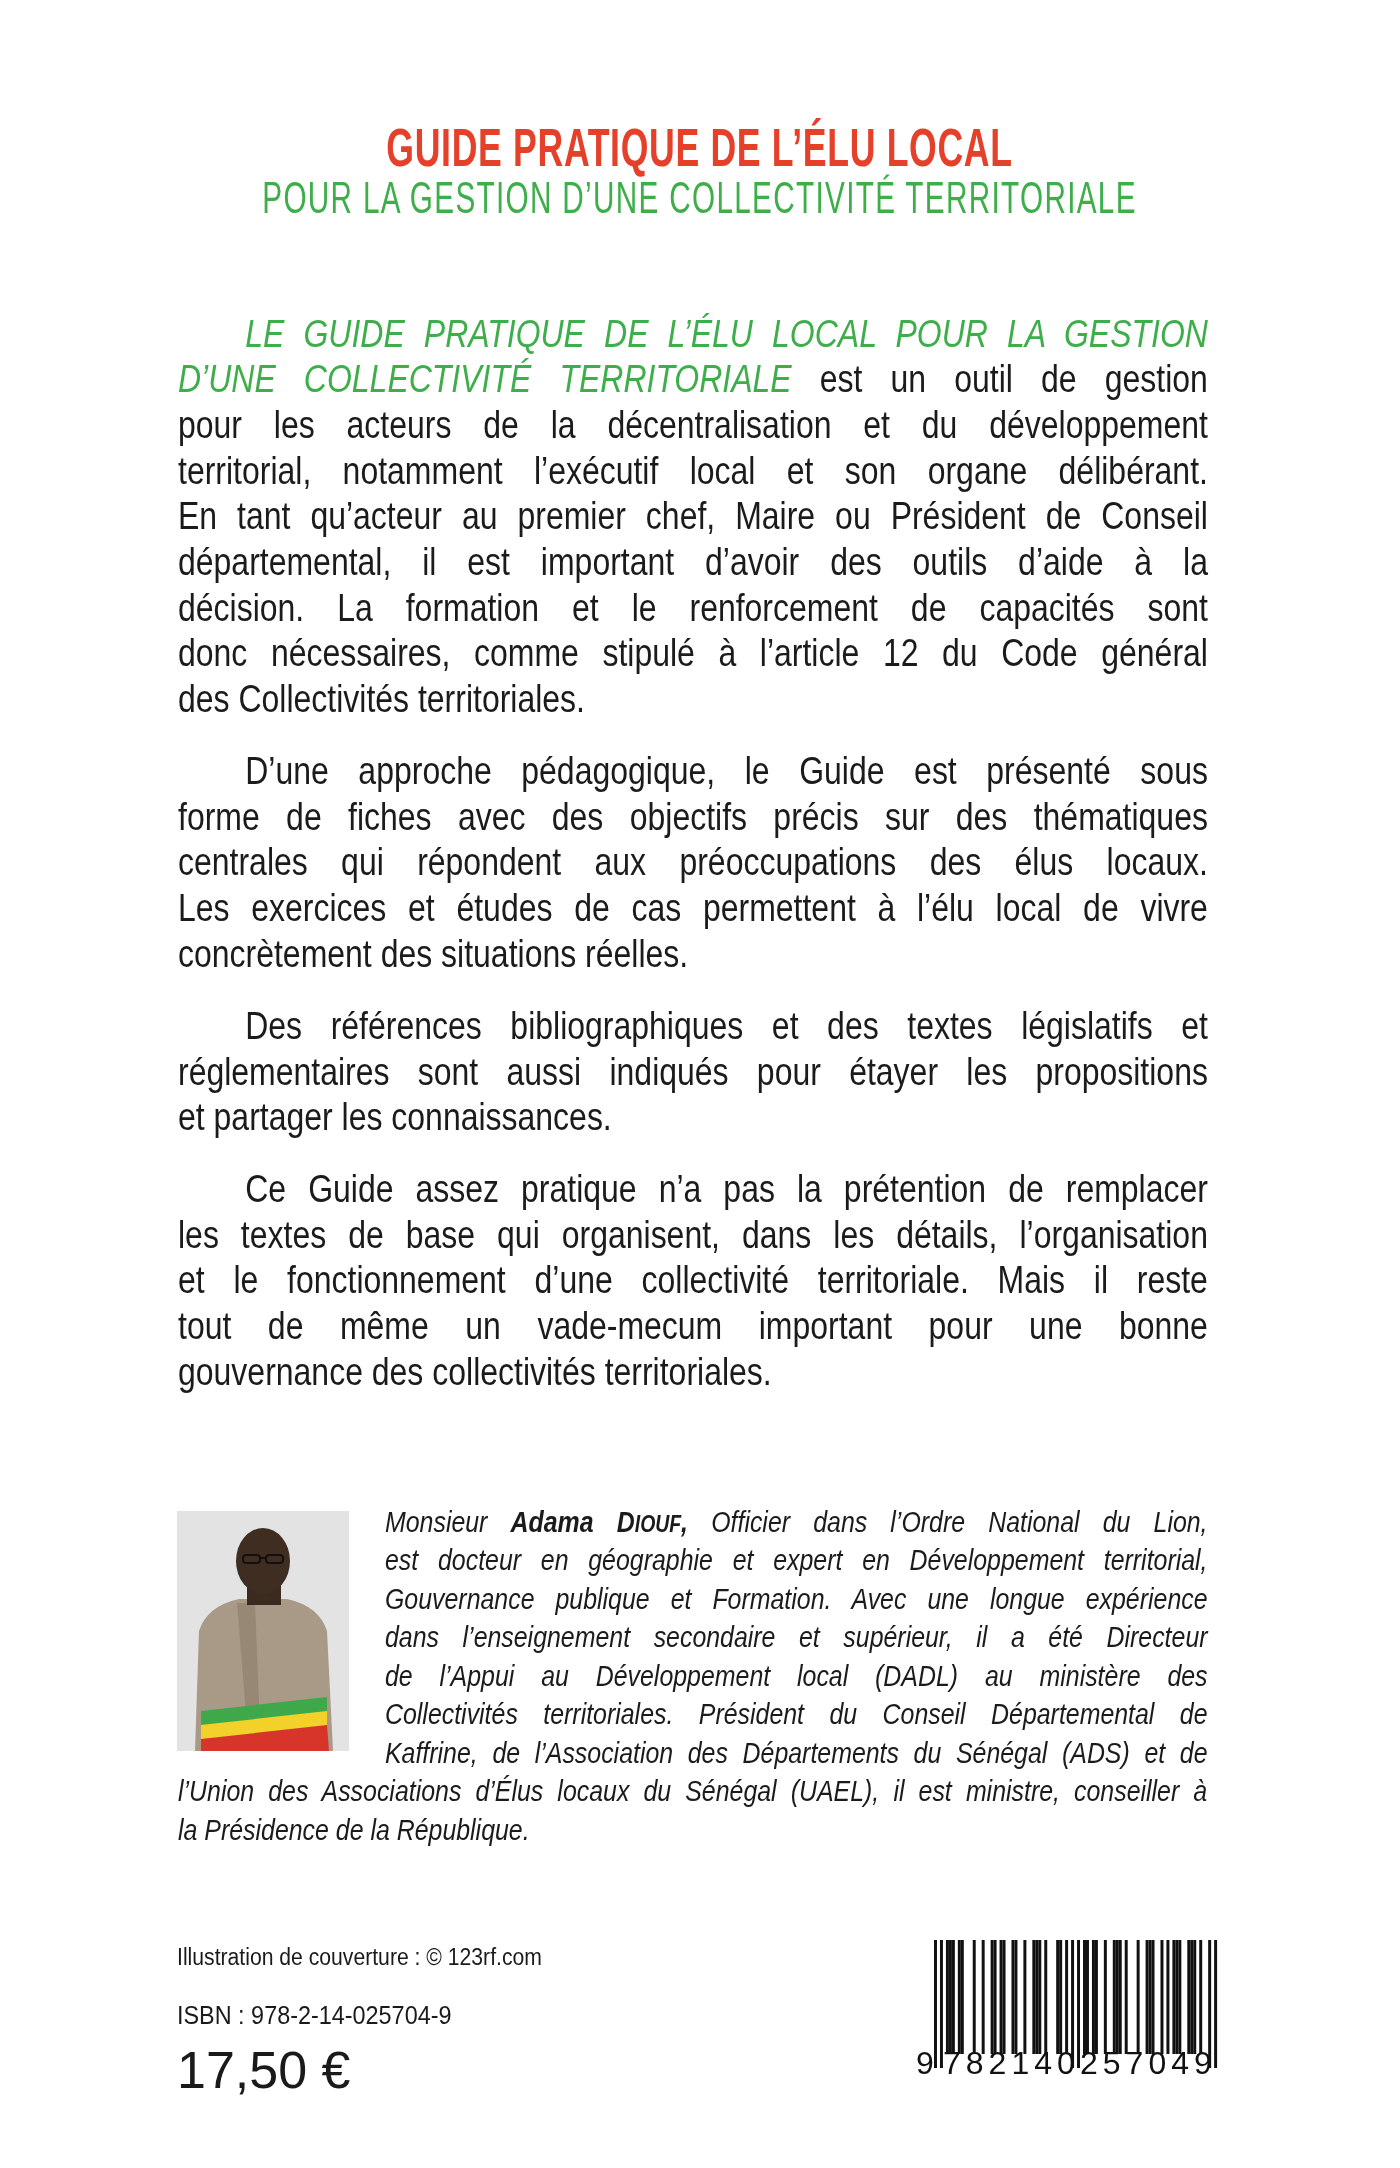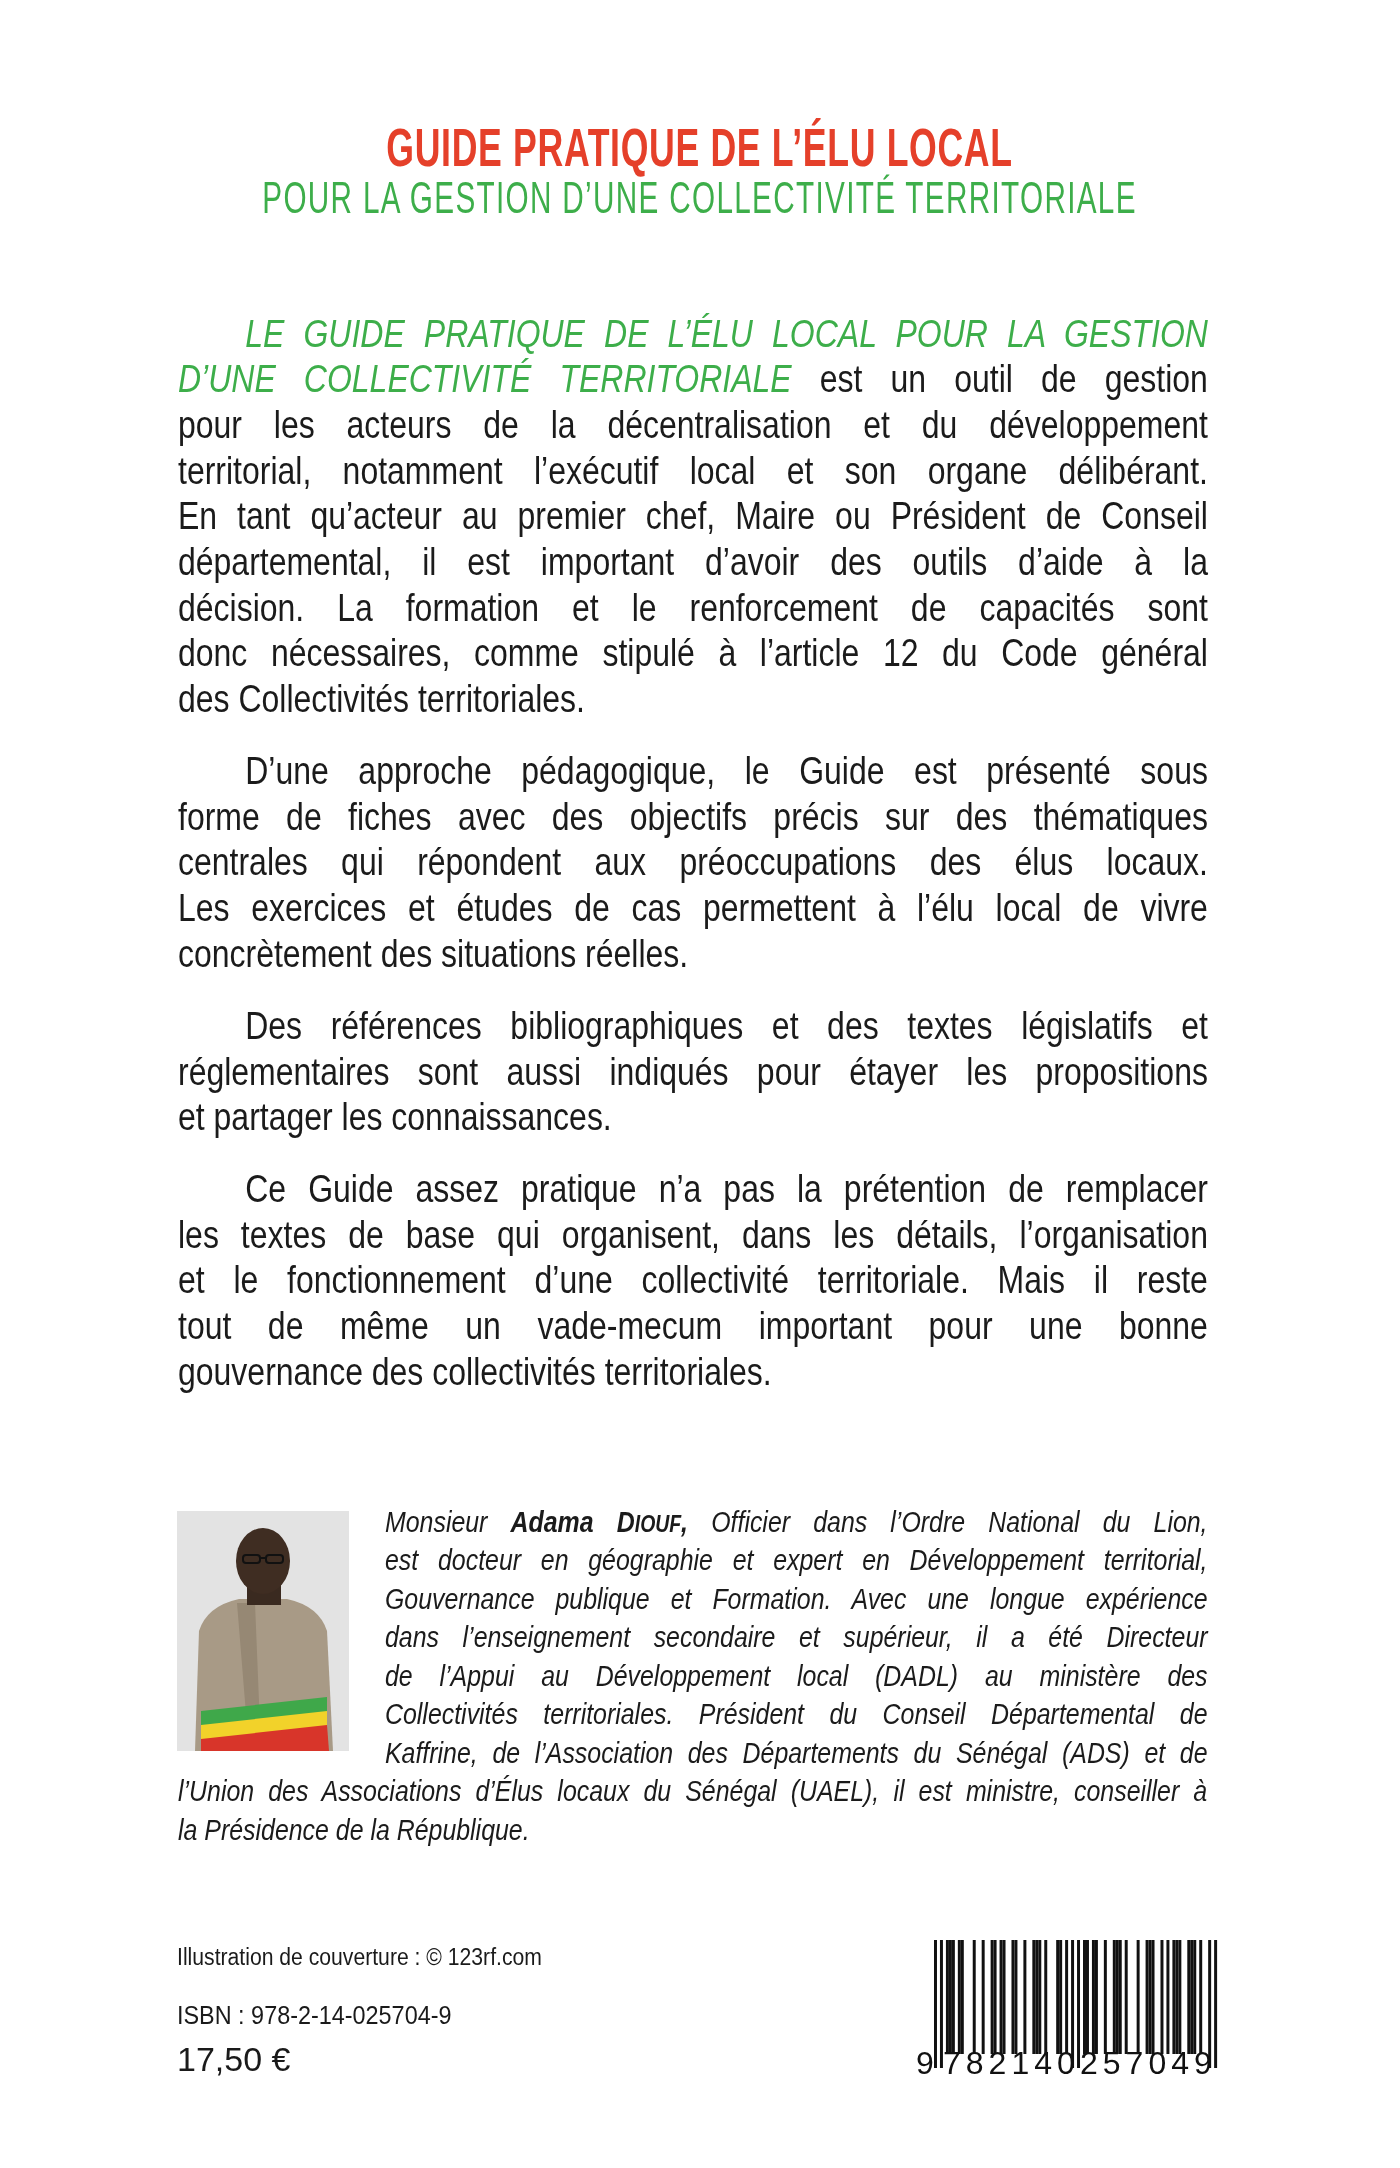--- a/index.html
+++ b/index.html
@@ -28,21 +28,21 @@
   .bio-line.wide { left: 178px; }
   .bio-line.wide .box { width: 1240px; }
   .bio-name { font-weight: 700; }
   .bio-name .sc { font-size: 0.78em; }
 
   #author-photo { position: absolute; left: 177px; top: 1511px; width: 172px; height: 240px; background: linear-gradient(180deg, #e6e6e6 0%, #dcdcdc 100%); overflow: hidden; }
 
   .footer-text { position: absolute; left: 177px; white-space: nowrap; color: #1a1a1a; transform-origin: left top; }
   #credit { top: 1944px; font-size: 23px; transform: scaleX(0.92); }
   #isbn { top: 2000px; font-size: 26px; transform: scaleX(0.9); }
-  #price { top: 2040px; font-size: 34px; }
+  #price { top: 2040px; font-size: 52px; }
 
   #barcode { position: absolute; left: 912px; top: 1936px; width: 320px; height: 150px; }
 </style>
 </head>
 <body>
 
 <div class="title" id="main-title">
   <span class="inner">GUIDE PRATIQUE DE L’ÉLU LOCAL</span>
 </div>
 <div class="title" id="sub-title">

